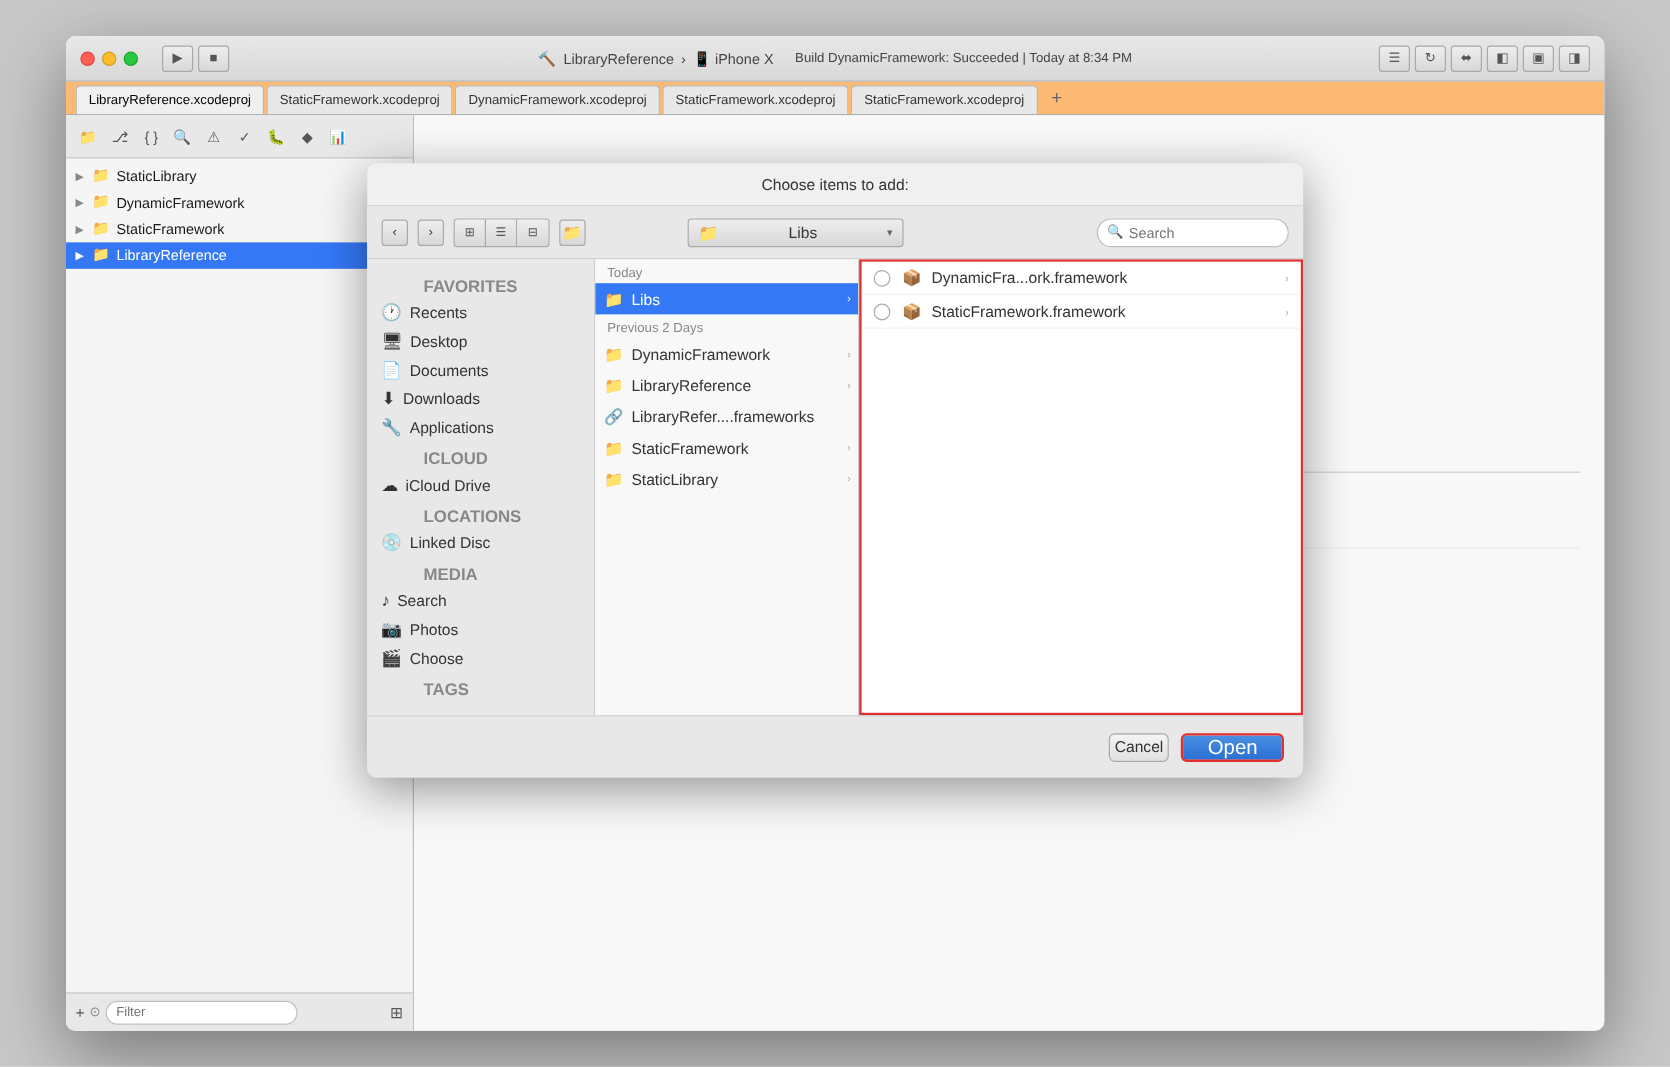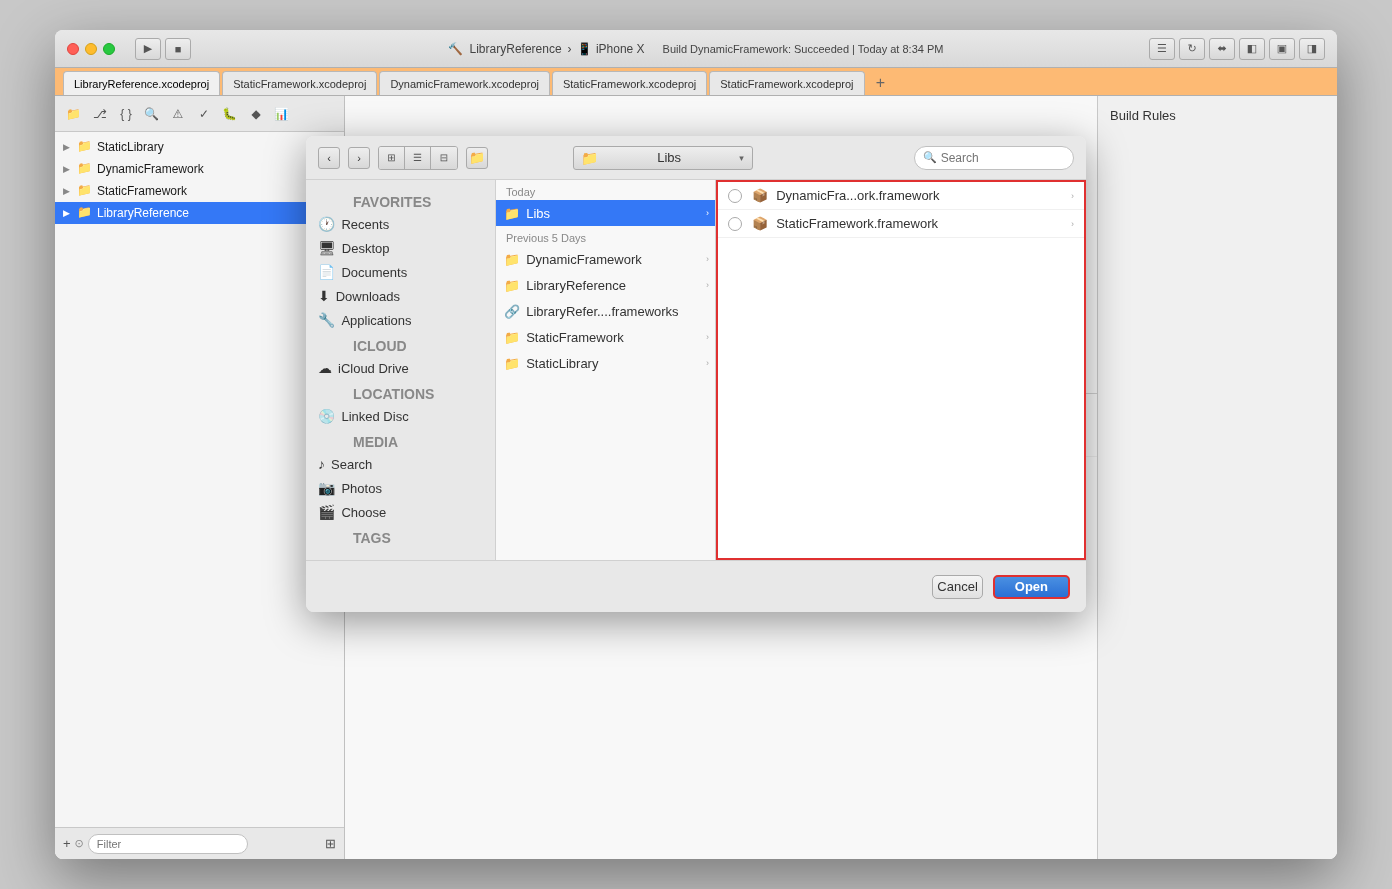--- a/index.html
+++ b/index.html
@@ -549,26 +549,26 @@
       cursor: pointer;
       display: flex;
       align-items: center;
     }
     .open-btn {
       height: 24px;
       padding: 0 20px;
       background: linear-gradient(to bottom, #4a90e2, #2a6fd4);
       border: 2px solid #e03030;
       border-radius: 5px;
-      font-size: 13px;
+      font-size: 17px;
       color: white;
       cursor: pointer;
       display: flex;
       align-items: center;
-      font-weight: 700;
+      font-weight: 400;
     }
 
     
     .build-rules-panel {
       position: absolute;
       right: 0;
       top: 66px;
       width: 240px;
       height: calc(100% - 66px);
       background: #f0f0f0;
@@ -705,29 +705,29 @@
             </tr>
           </tbody>
         </table>
         <div class="table-actions">
           <div class="table-action-btn">+</div>
           <div class="table-action-btn">−</div>
         </div>
       </div>
     </div>
 
-    <div class="build-rules-panel">
-      <span>Build Rules</span>
-    </div>
 
   </div>
 
   <div class="dialog-overlay">
     <div class="dialog">
 
+      <div class="dialog-header">
+        <span>Choose items to add:</span>
+      </div>
 
       <div class="dialog-toolbar">
         <div class="nav-btn">‹</div>
         <div class="nav-btn">›</div>
         <div class="view-toggle">
           <div class="view-toggle-btn">⊞</div>
           <div class="view-toggle-btn">☰</div>
           <div class="view-toggle-btn">⊟</div>
         </div>
         <div class="new-folder-btn">
@@ -799,21 +799,21 @@
         </div>
 
         <div class="file-panel">
           <div class="file-section-label">Today</div>
           <div class="file-item selected">
             <span class="file-folder-icon">📁</span>
             <span>Libs</span>
             <span class="file-chevron">›</span>
           </div>
 
-          <div class="file-section-label">Previous 5 Days</div>
+          <div class="file-section-label">Previous 2 Days</div>
           <div class="file-item">
             <span class="file-folder-icon">📁</span>
             <span>DynamicFramework</span>
             <span class="file-chevron">›</span>
           </div>
           <div class="file-item">
             <span class="file-folder-icon">📁</span>
             <span>LibraryReference</span>
             <span class="file-chevron">›</span>
           </div>

